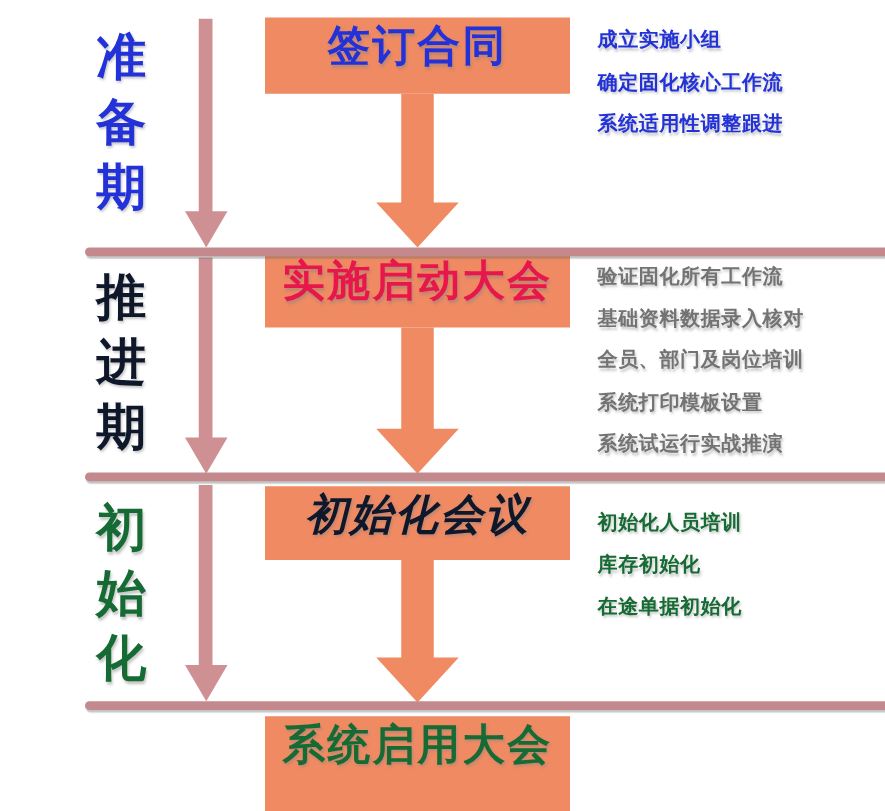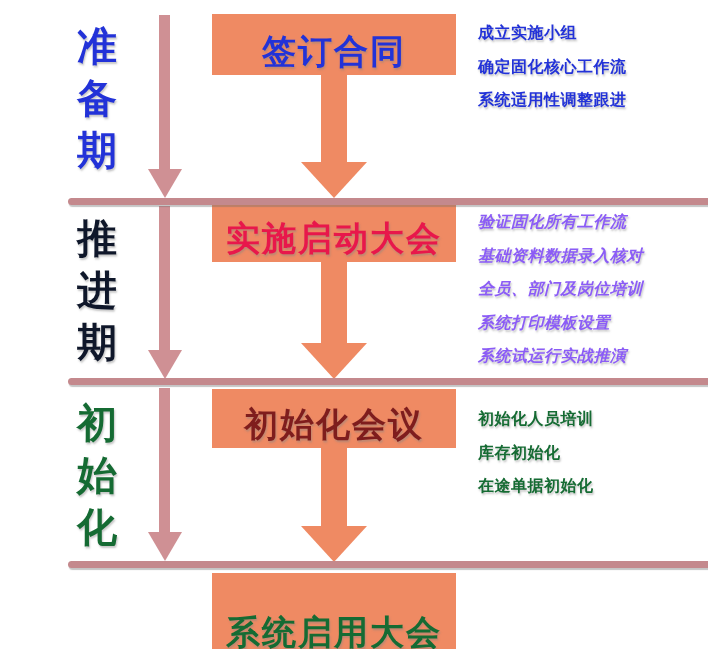--- a/index.html
+++ b/index.html
@@ -81,30 +81,30 @@
   .fs3 { top: 448px; height: 79px; }
   .fh3 { top: 526px; }
 
   
   .box {
     position: absolute;
     left: 168px;
     width: 244px;
     background: #ef8a63;
     display: flex;
-    align-items: flex-end;
+    align-items: flex-start;
     justify-content: center;
     font-size: 34px;
     letter-spacing: 2px;
     z-index: 3;
     text-shadow: 1px 2px 2px rgba(130,130,130,0.45);
   }
   .b1 { top: 14px;  height: 61px; color: #2232d8; }
   .b2 { top: 202px; height: 60px; color: #e8174b; }
-  .b3 { top: 389px; height: 59px; color: #7f1d1d; }
+  .b3 { top: 389px; height: 59px; color: #0f172a; font-style: italic; }
   .b4 { top: 573px; height: 83px; color: #156b33; }
 
   
   .phase-label {
     position: absolute;
     left: 30px;
     width: 46px;
     font-size: 40px;
     line-height: 52px;
     text-align: center;
@@ -121,21 +121,21 @@
     position: absolute;
     left: 434px;
     font-size: 16px;
     line-height: 33.5px;
     letter-spacing: 0.5px;
     text-shadow: 1px 2px 2px rgba(130,130,130,0.45);
     z-index: 4;
     white-space: nowrap;
   }
   .t1 { top: 16px;  color: #2232d8; }
-  .t2 { top: 205px; color: #8b5cf6; font-style: italic; }
+  .t2 { top: 205px; color: #737373; }
   .t3 { top: 402px; color: #156b33; }
 </style>
 </head>
 <body>
 
 <div class="canvas">
 
   <div class="tl-shaft ts1"></div>
   <div class="tl-head th1"></div>
   <div class="tl-shaft ts2"></div>

